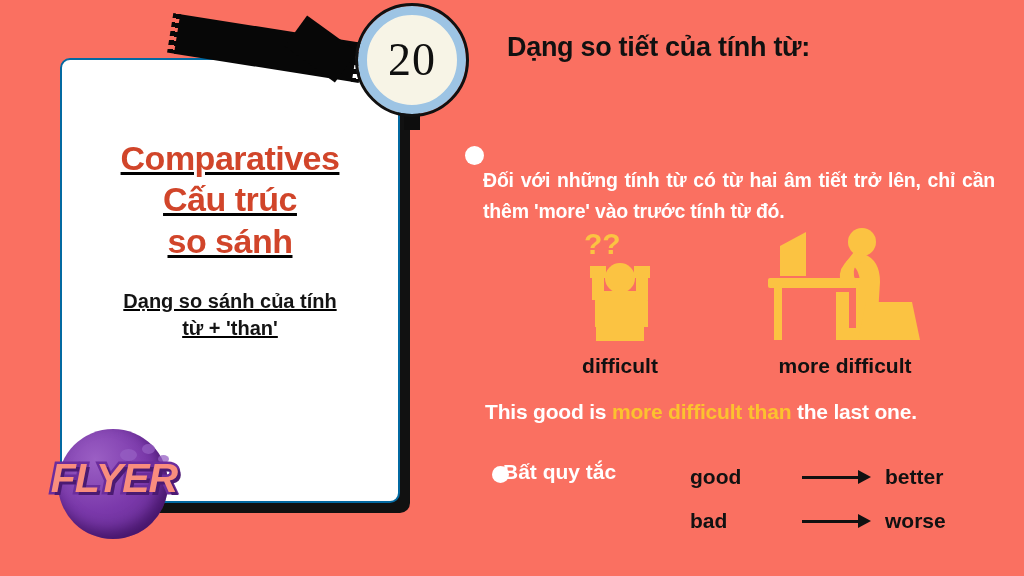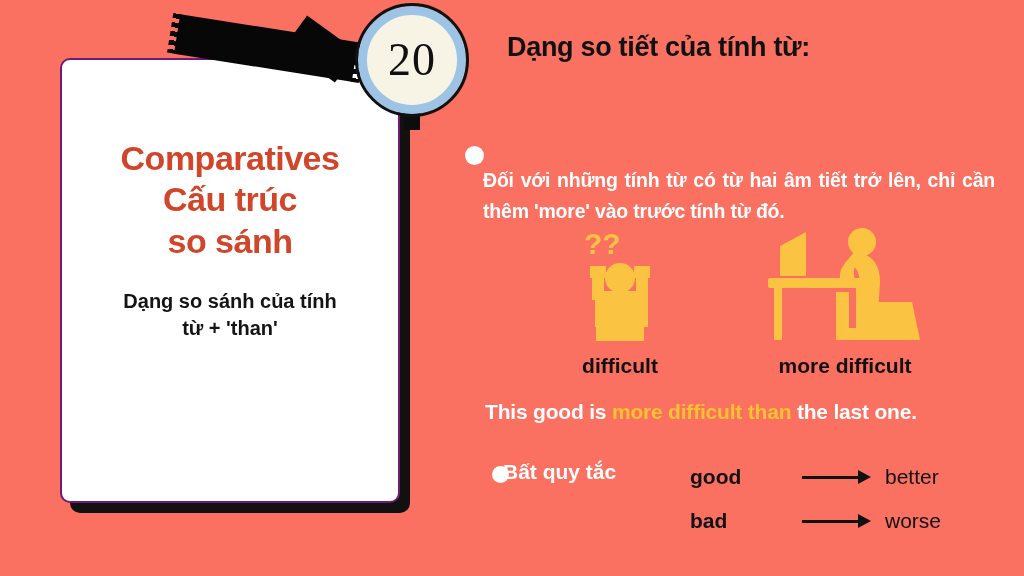--- a/index.html
+++ b/index.html
@@ -12,24 +12,25 @@
   #slide { position:absolute; inset:0; }
 
   
   .card-shadow{
     position:absolute; left:70px; top:68px; width:340px; height:445px;
     background:#111111; border-radius:10px;
   }
   .card{
     position:absolute; left:60px; top:58px; width:340px; height:445px;
     background:#ffffff; border-radius:10px;
-    border:2px solid #701a75;
+    border:2px solid #0369a1;
     display:flex; flex-direction:column;
     align-items:center; justify-content:flex-start;
     padding-top:78px;
+    text-decoration:underline;
   }
   .card-title{
     color:#d1452a;
     font-weight:bold;
     font-size:34px;
     line-height:1.22;
     text-align:center;
     letter-spacing:-0.5px;
     width:100%;
   }
@@ -165,21 +166,21 @@
   .irr-from{ width:110px; font-size:21px; font-weight:bold; color:#111; }
   .irr-arrow{ width:85px; height:16px; position:relative; }
   .irr-arrow .shaft{
     position:absolute; left:2px; top:7px; width:58px; height:3px; background:#111;
   }
   .irr-arrow .head{
     position:absolute; left:58px; top:1px;
     width:0; height:0; border-left:13px solid #111;
     border-top:7px solid transparent; border-bottom:7px solid transparent;
   }
-  .irr-to{ font-size:21px; font-weight:normal; color:#111; }
+  .irr-to{ font-size:21px; font-weight:bold; color:#111; }
 </style>
 </head>
 <body>
 
 <div id="slide">
 
   <div class="card-shadow"></div>
 
   <div class="card">
     <div class="card-title">
@@ -194,20 +195,28 @@
   </div>
 
   <div class="tape"></div>
   <div class="tape2"></div>
 
   <div class="badge-stick"></div>
   <div class="badge">
     <span class="badge-num">20</span>
   </div>
 
+  <div class="logo">
+    <div class="planet">
+      <span class="crater c1"></span>
+      <span class="crater c2"></span>
+      <span class="crater c3"></span>
+    </div>
+    <div class="word">FLYER</div>
+  </div>
 
   <div class="right">
 
     <div class="heading">Dạng so tiết của tính từ:</div>
 
     <div class="bullet-row">
       <div class="dot"></div>
       <div class="bullet-text">Đối với những tính từ có từ hai âm tiết trở lên, chỉ cần thêm 'more' vào trước tính từ đó.</div>
     </div>
 

